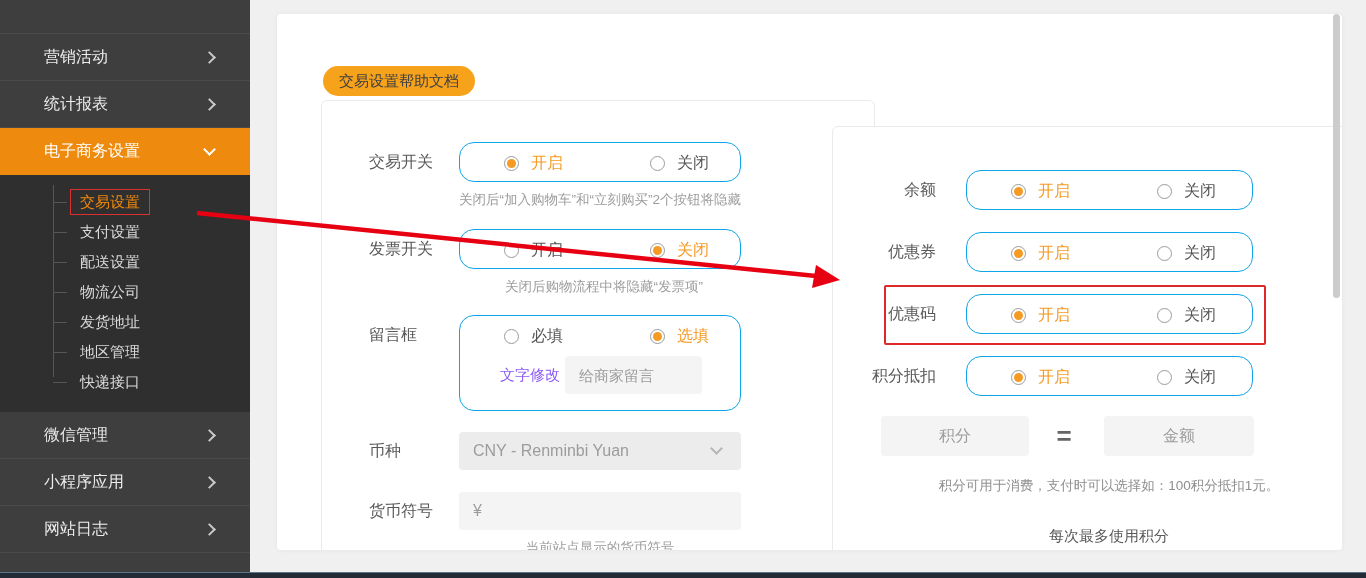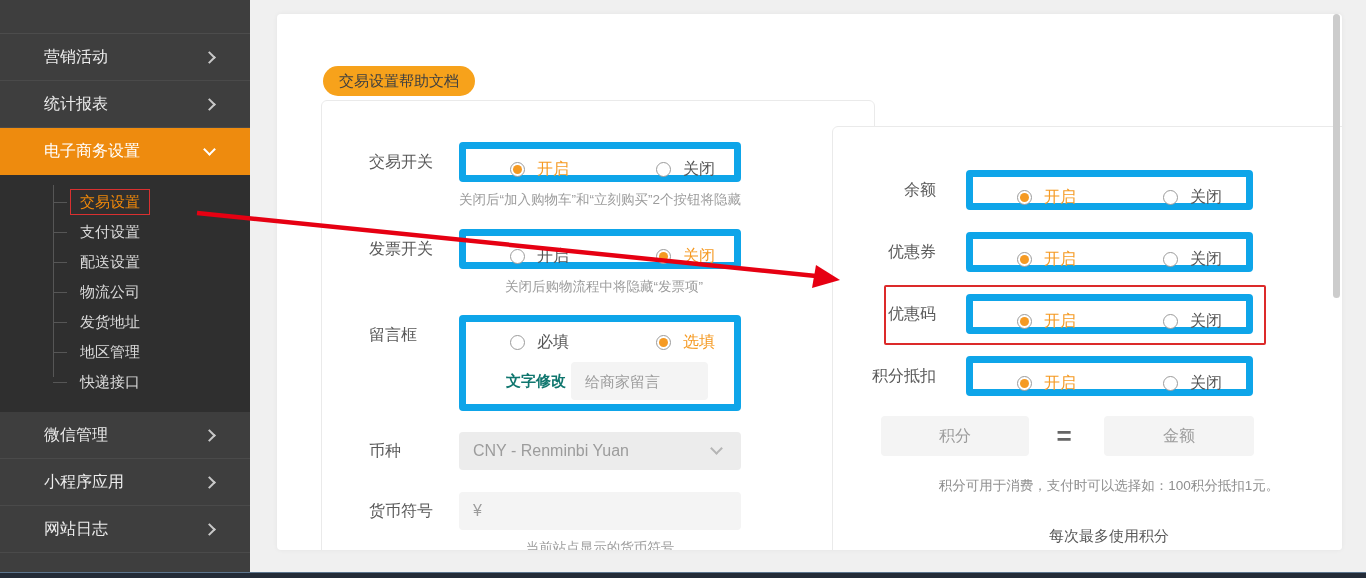--- a/index.html
+++ b/index.html
@@ -43,21 +43,21 @@
   .panel-card { position:absolute; top:86px; width:554px; height:470px;
     border:1px solid #eaeaea; border-radius:6px; background:#fff; }
   #left-card  { left:44px; }
   #right-card { left:555px; top:85px;margin-top:27px; }
 
   .lbl { position:absolute; font-size:16px; color:#595959; height:40px;
     display:flex; align-items:center; white-space:nowrap; }
   #left-card .lbl { left:47px; }
   #right-card .lbl { left:0; width:103px; justify-content:flex-end; }
 
-  .sbox { position:absolute; height:40px; border:7px solid #0ea5e9; border-radius:4px; background:#fff; }
+  .sbox { position:absolute; height:40px; border:1px solid #0ea5e9; border-radius:15px; background:#fff; }
   #left-card  .sbox { left:137px; width:282px; }
   #right-card .sbox { left:133px; width:287px; }
 
   .opt { position:absolute; top:0; height:40px; display:flex; align-items:center;
     gap:12px; font-size:16px; color:#555; cursor:pointer; white-space:nowrap; }
   .opt.o1 { left:44px; } .opt.o2 { left:190px; }
   .opt.sel { color:#f59a23; }
   .rb { width:15px; height:15px; border:1px solid #9b9b9b; border-radius:50%;
     background:#fff; position:relative; flex:none; }
   .rb.on::after { content:''; position:absolute; inset:2px; background:#f59a23; border-radius:50%; }
@@ -192,21 +192,21 @@
       <div class="sbox" style="top:214px; height:96px">
         <span class="opt o1">
           <span class="rb"></span>
           <span>必填</span>
         </span>
         <span class="opt o2 sel">
           <span class="rb on"></span>
           <span>选填</span>
         </span>
         <span style="position:absolute; left:40px; top:40px; height:38px; display:flex; align-items:center;
-          font-size:15px; color:#0f766e;font-weight:bold;">文字修改</span>
+          font-size:15px; color:#8b5cf6;">文字修改</span>
         <input class="ginput" style="position: absolute; left: 105px; top: 40px; width: 137px; height: 38px; padding-left: 14px; font-size: 15px;" placeholder="给商家留言">
       </div>
 
       <div class="lbl" style="top:330px">币种</div>
       <div class="gselect">
         <span>CNY - Renminbi Yuan</span>
         <span class="chev-sel"></span>
       </div>
 
       <div class="lbl" style="top:390px">货币符号</div>

